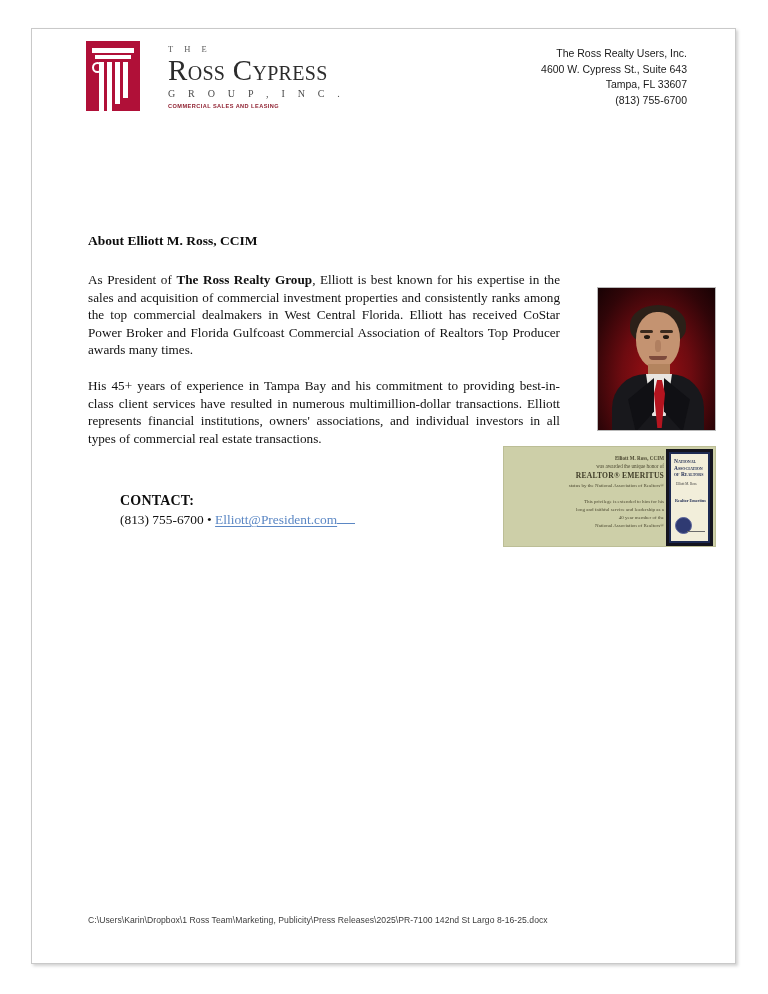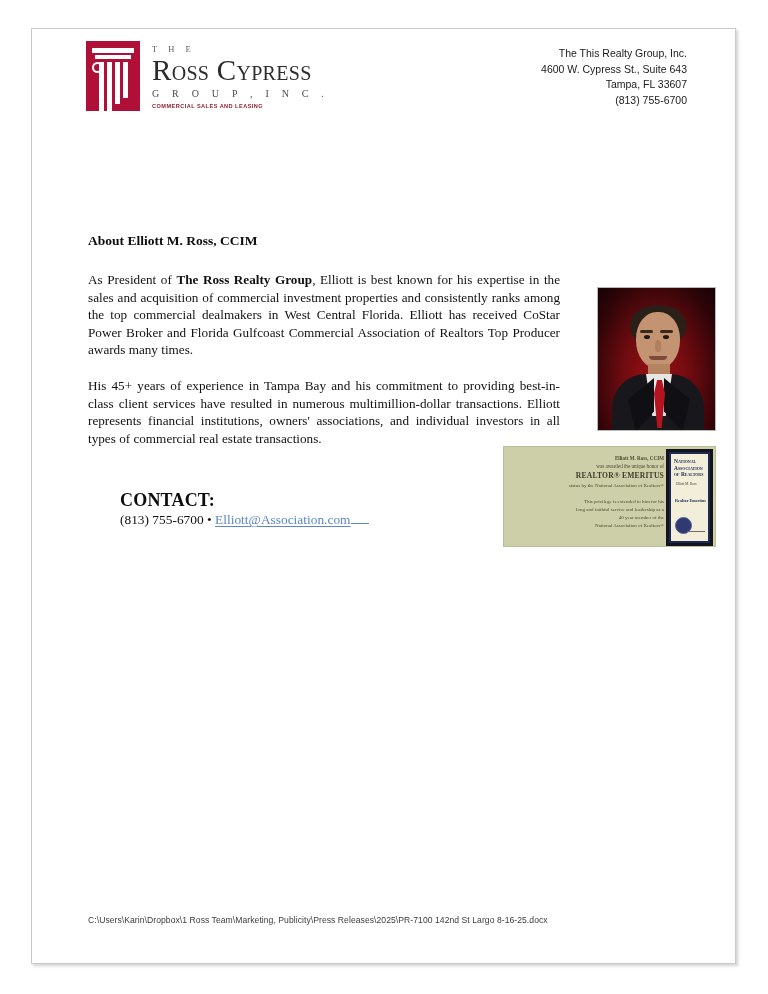--- a/index.html
+++ b/index.html
@@ -94,21 +94,21 @@
   }
   .col-flute {
     width: 5px;
     background: #ffffff;
     height: 100%;
   }
   .col-flute.short { height: 42px; }
   .col-flute.shorter { height: 36px; }
 
   .wordmark {
-    margin-left: 12px;
+    margin-left: 28px;
     padding-top: 3px;
     color: #3a3a3a;
   }
   .wm-the {
     font-family: "Liberation Serif", serif;
     font-size: 8.5px;
     letter-spacing: 4.5px;
     color: #5d5d5d;
     line-height: 11px;
   }
@@ -377,21 +377,21 @@
   }
 
   
   .contact-block {
     position: absolute;
     left: 88px;
     top: 462px;
     font-family: "Liberation Serif", serif;
   }
   .contact-head {
-    font-size: 18px;
+    font-size: 14px;
     font-weight: bold;
     color: #0d0d0d;
     line-height: 19px;
     letter-spacing: 0.2px;
   }
   .contact-line {
     font-size: 13.4px;
     line-height: 19px;
     color: #111111;
   }
@@ -440,21 +440,21 @@
 
       <div class="wordmark">
         <div class="wm-the">T H E</div>
         <div class="wm-main">Ross Cypress</div>
         <div class="wm-group">G R O U P ,   I N C .</div>
         <div class="wm-tag">COMMERCIAL SALES AND LEASING</div>
       </div>
     </div>
 
     <div class="header-contact">
-      <div>The This Realty Group, Inc.</div>
+      <div>The Ross Realty Users, Inc.</div>
       <div>4600 W. Cypress St., Suite 643</div>
       <div>Tampa, FL  33607</div>
       <div>(813) 755-6700</div>
     </div>
   </div>
 
   <div class="content">
     <h1 class="section-title">About Elliott M. Ross, CCIM</h1>
 
     <div class="body-col">
@@ -500,18 +500,18 @@
         <div class="cf-t2">Elliott M. Ross</div>
         <div class="cf-t3">Realtor Emeritus</div>
         <div class="cf-seal"></div>
         <div class="cf-sig"></div>
       </div>
     </div>
   </div>
 
   <div class="contact-block">
     <div class="contact-head">CONTACT:</div>
-    <div class="contact-line"><span>(813) 755-6700</span><span> • </span><a class="email-link" href="#">Elliott@Association.com</a><span class="email-pad"></span></div>
+    <div class="contact-line"><span>(813) 755-6700</span><span> • </span><a class="email-link" href="#">Elliott@President.com</a><span class="email-pad"></span></div>
   </div>
 
   <div class="footer-path">C:\Users\Karin\Dropbox\1 Ross Team\Marketing, Publicity\Press Releases\2025\PR-7100 142nd St Largo 8-16-25.docx</div>
 
 </div>
 
 </body></html>

